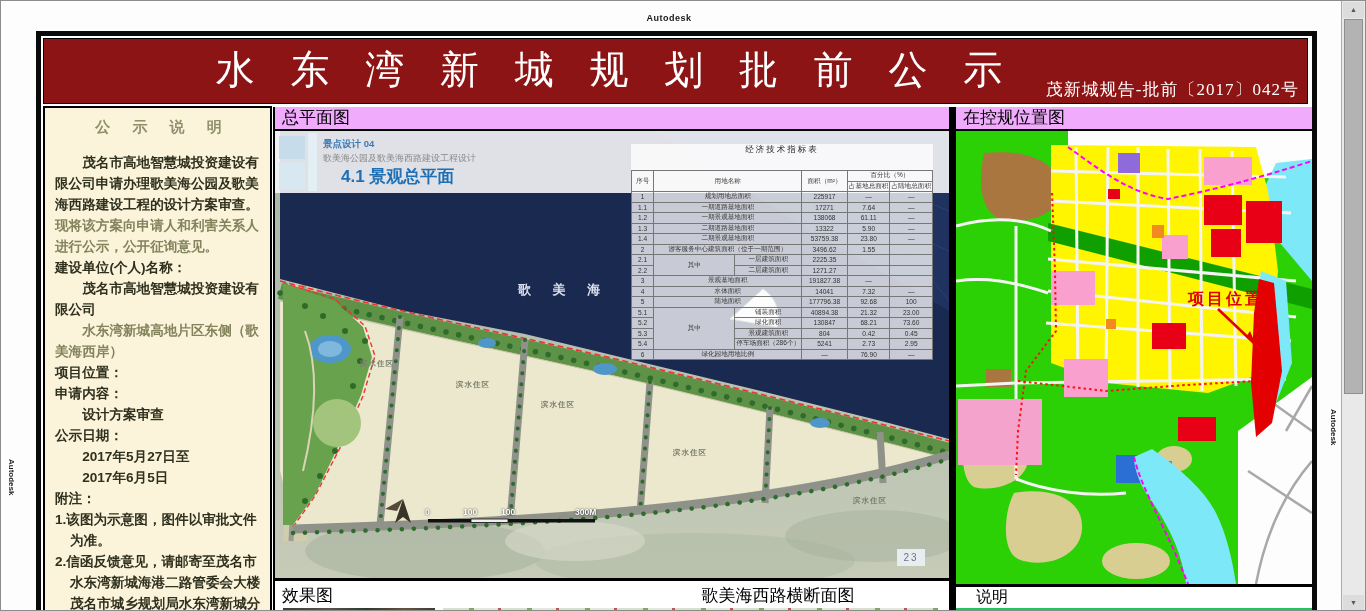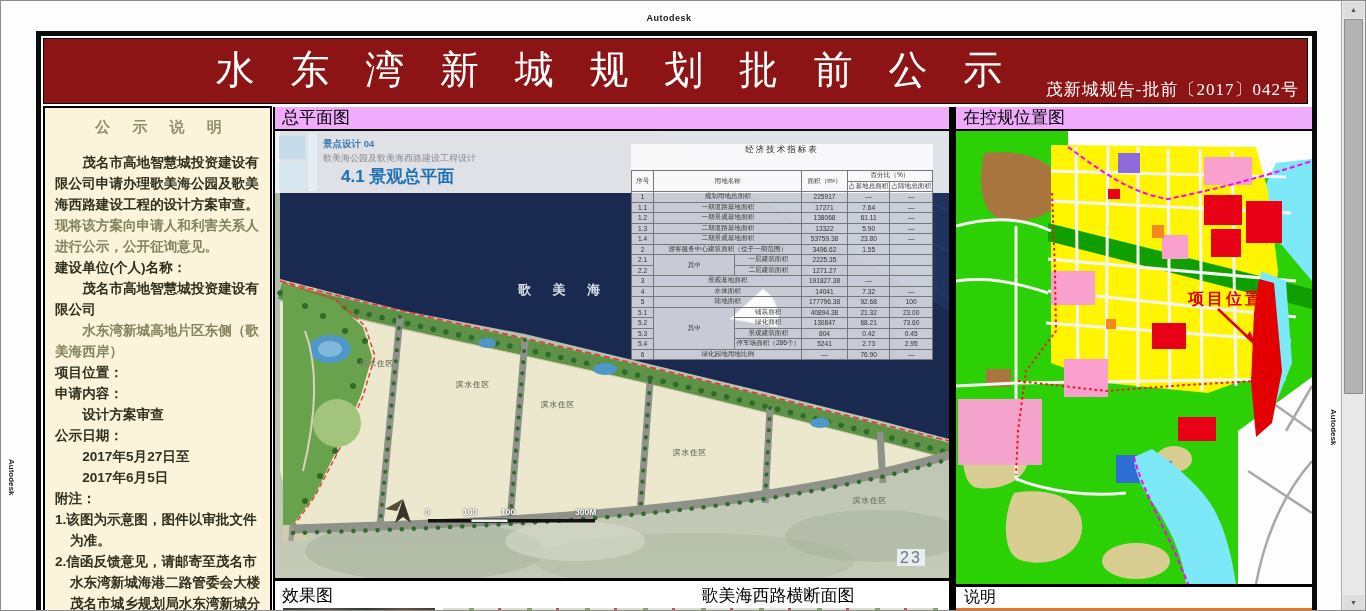--- a/index.html
+++ b/index.html
@@ -52,21 +52,21 @@
   .ph-deco2{position:absolute;left:4px;top:31px;width:26px;height:28px;background:#D8E8F2;}
   .ph-deco3{position:absolute;left:33px;top:2px;width:9px;height:58px;background:#E3EEF5;}
   .ph-tag{position:absolute;left:48px;top:7px;font-size:9.5px;font-weight:bold;color:#3D7AB5;}
   .ph-sub{position:absolute;left:48px;top:21px;font-size:9px;color:#8A8A8A;}
   .ph-title{position:absolute;left:66px;top:34px;font-size:17px;font-weight:bold;color:#1E6FB4;}
   .sea-label{position:absolute;left:243px;top:150px;color:rgba(235,240,248,.92);font-size:13px;
              letter-spacing:9px;font-weight:600;}
   .parcel-label{position:absolute;font-size:7.5px;color:#7A7F6E;font-weight:600;letter-spacing:1px;}
   .scale-tick{position:absolute;top:376px;font-size:8.5px;font-weight:bold;color:#FFF;text-shadow:0 0 2px #222;}
   .page-num{position:absolute;left:622px;top:418px;width:28px;height:17px;background:#E8EDF2;
-            color:#6C7680;font-size:16px;text-align:center;line-height:17px;letter-spacing:2px;}
+            color:#6C7680;font-size:10px;text-align:center;line-height:17px;letter-spacing:2px;}
   
   .itable{position:absolute;left:356px;top:13px;width:302px;background:rgba(255,255,255,.76);
           font-size:6.6px;color:#333;}
   .itable .t-title{text-align:center;font-size:8.5px;color:#222;letter-spacing:2px;margin-bottom:14px;
                    font-family:"Liberation Serif","DejaVu Serif",serif;}
   .itable table{border-collapse:collapse;width:100%;}
   .itable th,.itable td{border:1px solid #777;padding:0 1px;height:9.5px;text-align:center;
                         font-weight:normal;white-space:nowrap;overflow:hidden;}
   .bottom-band{position:absolute;left:0;top:471px;width:674px;height:114px;border-top:3px solid #000;background:#fff;box-sizing:border-box;}
   .bb-label{font-family:"Liberation Serif","DejaVu Serif",serif;font-size:17px;color:#000;}
@@ -76,22 +76,22 @@
                  background:linear-gradient(90deg,#3A3F35,#59514A 30%,#2E3A2E 55%,#6B4F3A 80%,#3A3F35);}
   .sliver-cross{position:absolute;left:168px;top:27px;width:495px;height:12px;
                 background:repeating-linear-gradient(90deg,#D9E1CD 0 26px,#7FA95F 26px 31px,#E4E9DB 31px 55px,#C85050 55px 58px);}
 
   
   .panel-right{position:absolute;left:908px;top:71px;width:363px;height:585px;border-left:7px solid #000;box-sizing:border-box;background:#fff;}
   .zmap{position:absolute;left:0;top:24px;width:356px;height:453px;overflow:hidden;background:#2BD005;}
   .project-label{position:absolute;left:232px;top:158px;color:#E00000;font-size:16px;font-weight:bold;
                  letter-spacing:3px;font-family:"Liberation Serif","DejaVu Serif",serif;}
   .legend-band{position:absolute;left:0;top:477px;width:356px;height:26px;border-top:3px solid #000;
-               border-bottom:2px solid #f97316;box-sizing:border-box;background:#fff;
-               font-family:"Liberation Serif","DejaVu Serif",serif;font-size:16px;line-height:20px;padding-left:8px;}
+               border-bottom:2px solid #22c55e;box-sizing:border-box;background:#fff;
+               font-family:"Liberation Serif","DejaVu Serif",serif;font-size:16px;line-height:20px;padding-left:20px;}
 </style>
 </head>
 <body>
 
 <div class="screen">
 
   <div class="brand-top">Autodesk</div>
   <div class="vbrand left">Autodesk</div>
   <div class="vbrand right">Autodesk</div>
 

